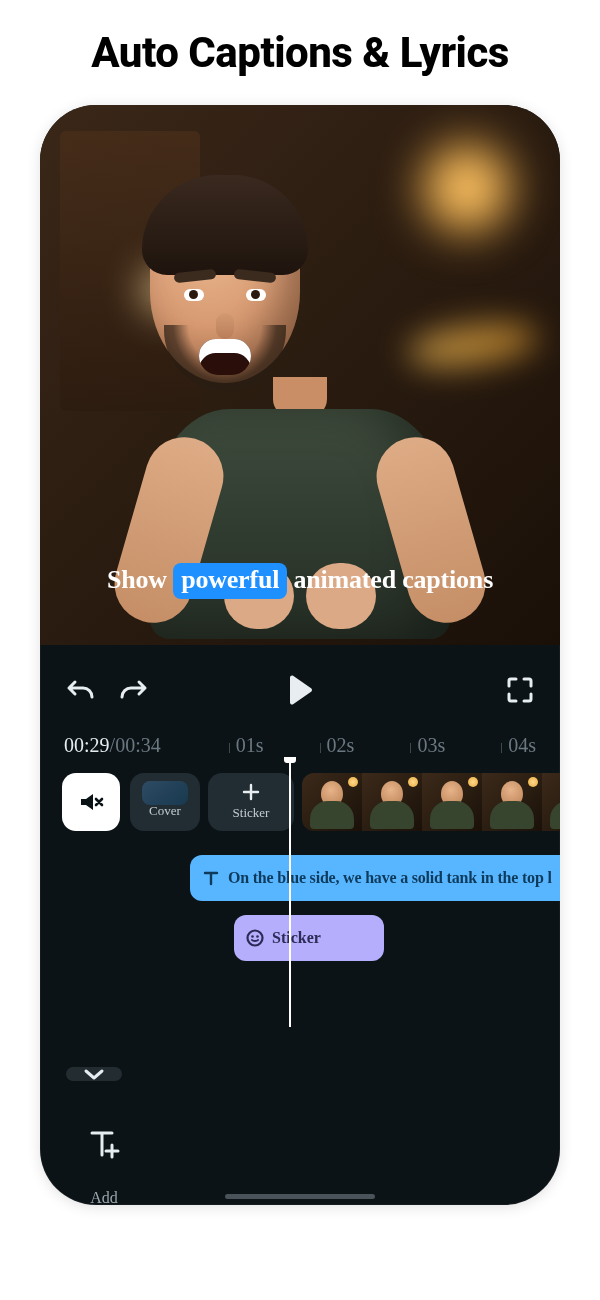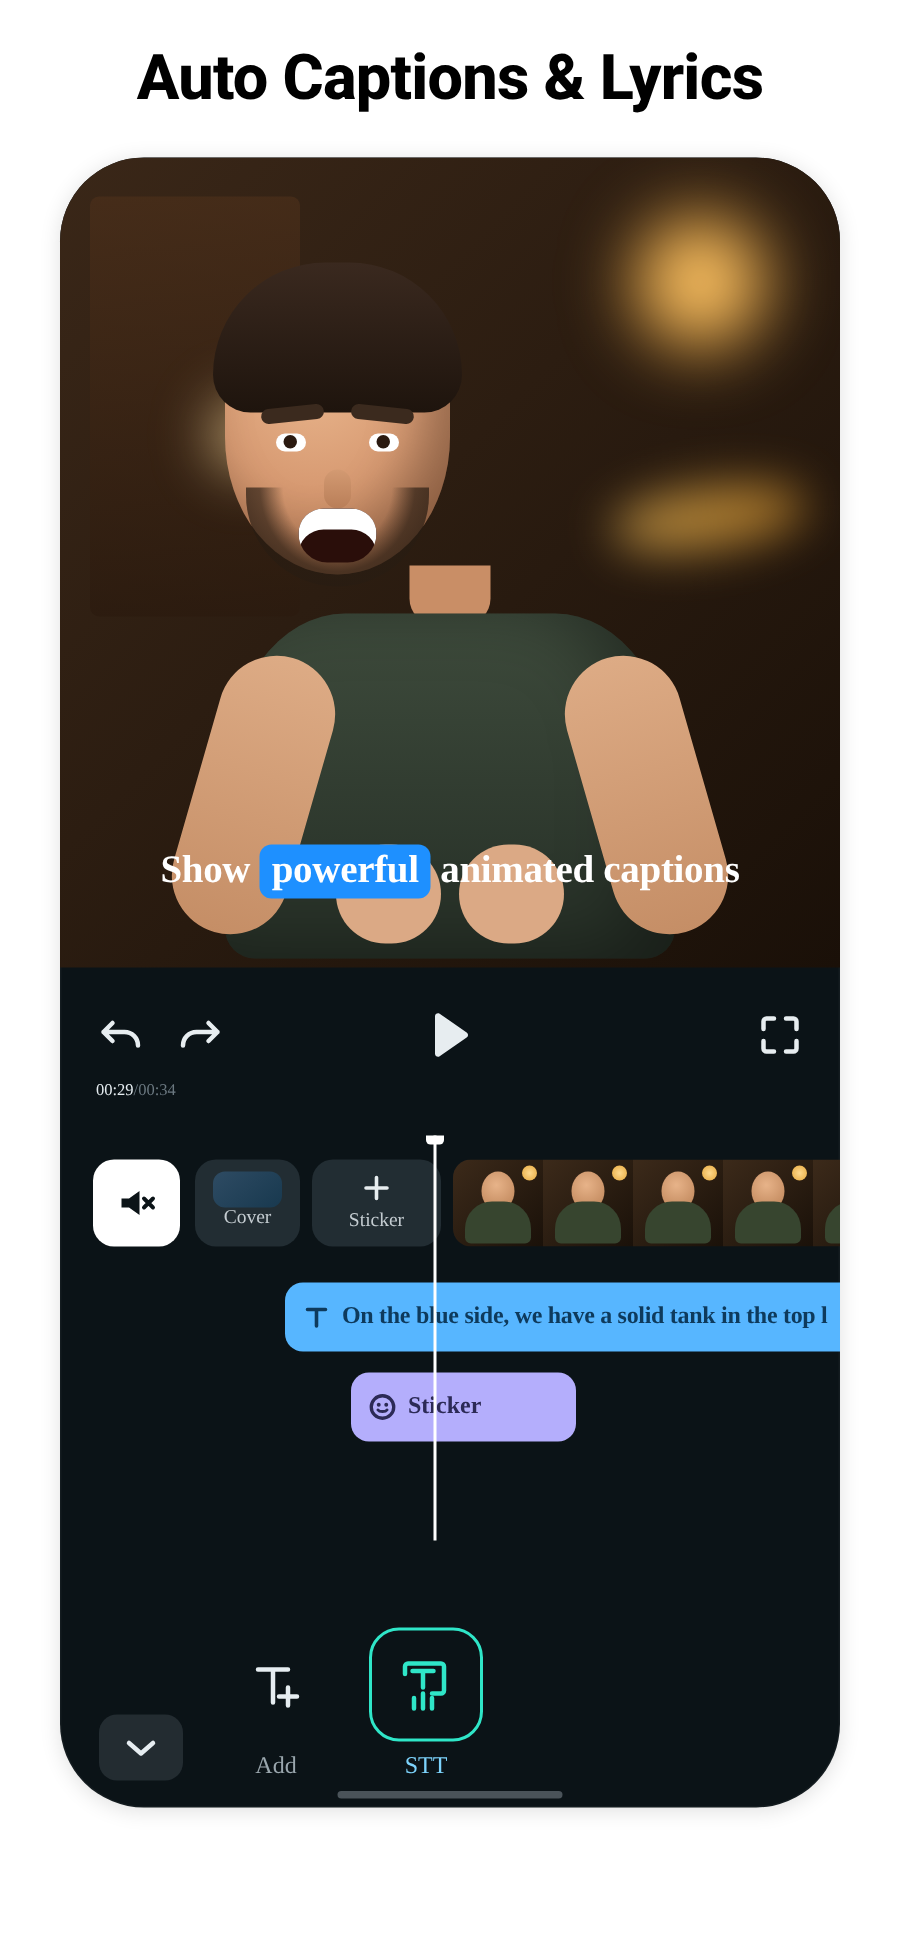--- a/index.html
+++ b/index.html
@@ -78,21 +78,21 @@
     display:inline-block;background:#1e90ff;border-radius:8px;padding:2px 8px 4px 8px;
   }
   
   .transport{height:62px;display:flex;align-items:center;position:relative;padding:0 26px;margin-top:14px;}
   .tbtn{color:#e7edf0;display:flex;align-items:center;justify-content:center;}
   .undo-redo{display:flex;gap:22px;}
   .play{position:absolute;left:50%;transform:translateX(-50%);}
   .expand{margin-left:auto;}
   svg{display:block}
   
-  .ruler{height:36px;display:flex;align-items:flex-start;padding:0 24px;font-size:11px;color:#6b7880;}
+  .ruler{height:36px;display:flex;align-items:flex-end;padding:0 24px;font-size:20px;color:#6b7880;}
   .ruler .time{color:#e6edf1;}
   .ruler .ticks{display:flex;gap:56px;margin-left:auto;flex:1;justify-content:flex-end;}
   .ruler .tick::before{content:"";display:inline-block;width:1px;height:10px;background:#3c474e;margin-right:6px;vertical-align:-1px;}
   
   .timeline{position:relative;height:300px;padding:10px 0 0 0;overflow:hidden;}
   .playhead{position:absolute;left:249px;top:-4px;width:2px;height:274px;background:#fff;z-index:5;}
   .playhead::before{content:"";position:absolute;left:-5px;top:-2px;width:12px;height:12px;background:#fff;border-radius:3px;}
   .row{position:relative;height:74px;margin:0 0 14px 0;}
   .mute{position:absolute;left:22px;top:6px;width:58px;height:58px;border-radius:14px;background:#fff;display:flex;align-items:center;justify-content:center;}
   .chip{position:absolute;top:6px;height:58px;border-radius:14px;background:#222d33;display:flex;flex-direction:column;align-items:center;justify-content:center;gap:4px;color:#c4ccd1;font-size:13px;}
@@ -102,21 +102,21 @@
   .thumbs{position:absolute;left:262px;top:6px;height:58px;display:flex;border-radius:12px;overflow:hidden;}
   .thumb{width:60px;height:58px;background:linear-gradient(135deg,#3c2a1a,#1a1109);position:relative;}
   .thumb::before{content:"";position:absolute;left:50%;top:8px;transform:translateX(-50%);width:22px;height:26px;border-radius:50%;background:radial-gradient(circle at 45% 35%, #e7b389 0%, #c68e63 70%);}
   .thumb::after{content:"";position:absolute;left:50%;bottom:2px;transform:translateX(-50%);width:44px;height:28px;border-radius:18px 18px 4px 4px;background:#37452f;}
   .thumb .dot{position:absolute;right:4px;top:4px;width:10px;height:10px;border-radius:50%;background:radial-gradient(circle,#ffd98d,#e7a93d);}
   .chip.cover::after{content:"";position:absolute;inset:8px 12px 26px 12px;border-radius:8px;background:linear-gradient(140deg,#2e4b63,#18394f);}
   .track{position:absolute;height:46px;border-radius:12px;display:flex;align-items:center;gap:8px;padding:0 12px;font-size:16px;font-weight:700;}
   .track.caption{left:150px;top:98px;width:520px;background:#57b6ff;color:#0e3a5c;}
   .track.sticker{left:194px;top:158px;width:150px;background:#b4aefc;color:#2c2a56;}
   
-  .toolbar{position:absolute;left:0;right:0;bottom:18px;height:120px;display:flex;align-items:flex-end;gap:24px;padding:0 26px;}
+  .toolbar{position:absolute;left:0;right:0;bottom:18px;height:120px;display:flex;align-items:flex-start;gap:24px;padding:0 26px;flex-direction:column;}
   .collapse{width:56px;height:44px;border-radius:12px;background:#232c31;display:flex;align-items:center;justify-content:center;color:#e6edf1;}
   .tool{display:flex;flex-direction:column;align-items:center;gap:8px;color:#9aa6ad;font-size:16px;}
   .tool .box{width:76px;height:76px;border-radius:20px;display:flex;align-items:center;justify-content:center;color:#e6edf1;}
   .tool.active .box{border:2.5px solid #2fe6c8;}
   .tool.active{color:#7dd3fc;}
   .home-ind{position:absolute;left:50%;bottom:6px;transform:translateX(-50%);width:150px;height:5px;border-radius:4px;background:#4a5359;}
 </style>
 </head>
 <body>
 
@@ -174,20 +174,26 @@
       <svg width="28" height="28" viewBox="0 0 28 28" fill="none" stroke="currentColor" stroke-width="3" stroke-linecap="round">
           <path d="M3 10V5a2 2 0 0 1 2-2h5M25 10V5a2 2 0 0 0-2-2h-5M3 18v5a2 2 0 0 0 2 2h5M25 18v5a2 2 0 0 1-2 2h-5"></path>
         </svg>
     </span>
   </div>
 
   <div class="ruler">
     <span class="time">00:29</span>
       <span> / </span>
       <span>00:34</span>
+    <span class="ticks">
+      <span class="tick">01s</span>
+      <span class="tick">02s</span>
+      <span class="tick">03s</span>
+      <span class="tick">04s</span>
+    </span>
   </div>
 
   <div class="timeline">
     <div class="playhead"></div>
 
     <div class="row">
       <div class="mute">
         <svg width="28" height="28" viewBox="0 0 28 28" fill="none">
             <path d="M4 11v6h5l7 5V6l-7 5H4z" fill="#0b1317"></path>
             <path d="M19 11l6 6M25 11l-6 6" stroke="#0b1317" stroke-width="2.6" stroke-linecap="round"></path>

